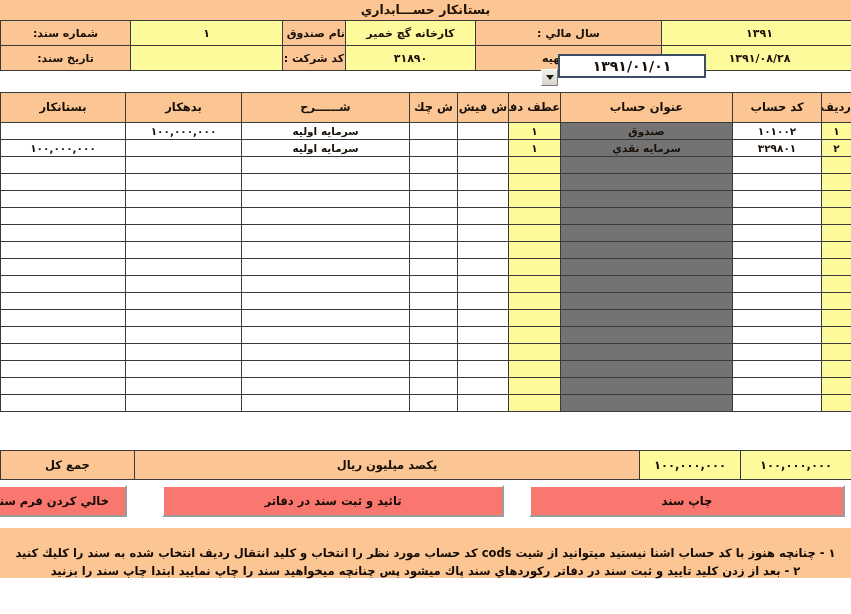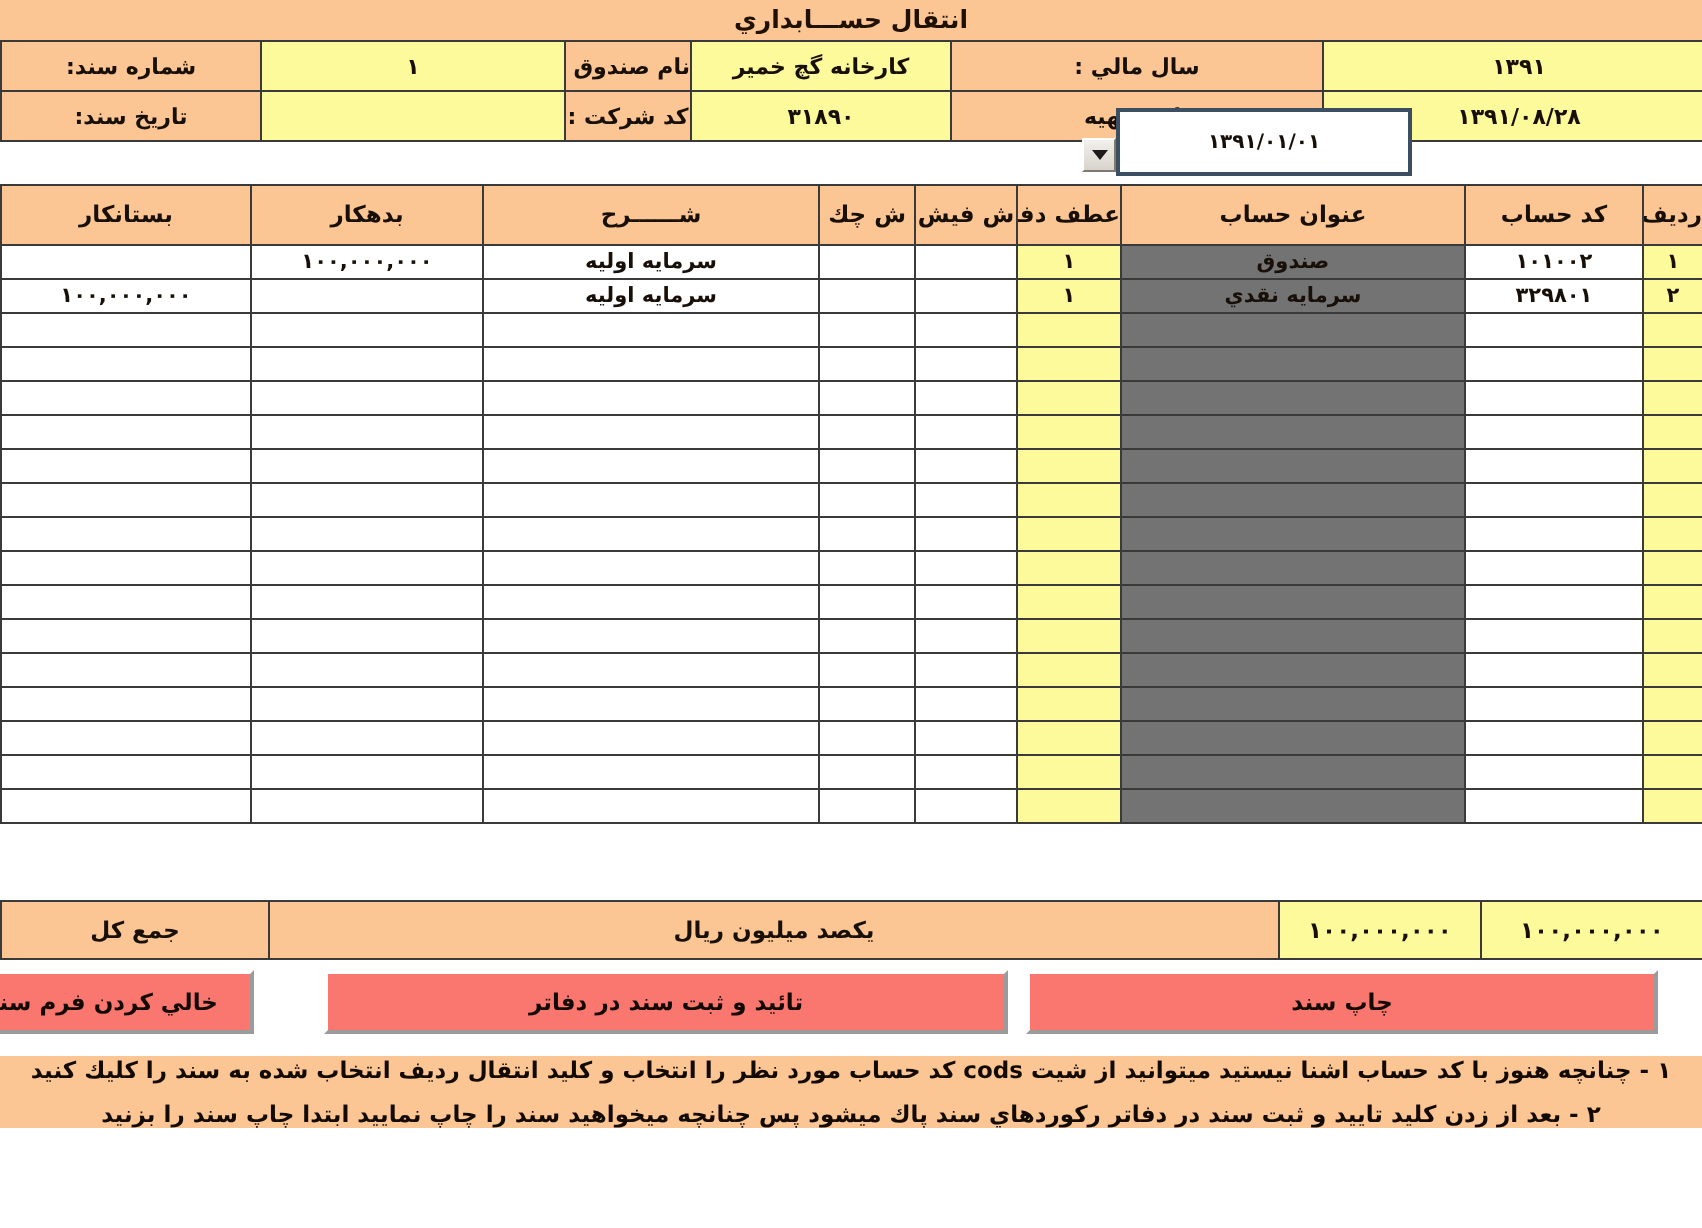--- a/index.html
+++ b/index.html
@@ -64,28 +64,28 @@
     position: absolute;
     left: 0; top: 20px;
     width: 851px;
   }
   #info-table td { height: 24px; }
 
   
   .date-input-box {
     position: absolute;
     left: 558px; top: 54px;
-    width: 148px; height: 34px;
+    width: 148px; height: 24px;
     background: #ffffff;
     border: 2px solid #3c4f62;
     box-sizing: border-box;
     display: flex;
     align-items: center;
     justify-content: center;
-    font-size: 10px;
+    font-size: 14px;
     font-weight: bold;
     color: #181008;
     z-index: 5;
   }
   .dropdown-btn {
     position: absolute;
     left: 541px; top: 69px;
     width: 17px; height: 17px;
     background: linear-gradient(#f2f0ec, #d8d4cc);
     border: 1px solid #7e7a72;
@@ -144,33 +144,33 @@
     border-color: #ffffff #9b9b9b #9b9b9b #ffffff;
     box-sizing: border-box;
     display: flex;
     align-items: center;
     justify-content: center;
     font-size: 11.5px;
     font-weight: bold;
     color: #140a04;
     cursor: pointer;
   }
-  #btn-print  { right: 22px; width: 316px; text-align: right; }
+  #btn-print  { right: 6px; width: 316px; text-align: right; }
   #btn-confirm{ right: 347px; width: 342px; }
   #btn-clear  { right: 724px; width: 152px; }
 
   
   #footer-band {
     position: absolute;
     left: 0; top: 528px;
-    width: 851px; height: 36px;
+    width: 851px; height: 50px;
     background: #fbc693;
     display: flex;
     flex-direction: column;
-    justify-content: space-between;
+    justify-content: flex-end;
     align-items: center;
     gap: 4px;
   }
   #footer-band .hint {
     font-size: 11.5px;
     font-weight: bold;
     color: #140a04;
     white-space: nowrap;
   }
   #footer-band .hint .ltr-word {
@@ -178,21 +178,21 @@
     unicode-bidi: embed;
     display: inline-block;
   }
 </style>
 </head>
 <body>
 
 <div id="page">
 
   <div class="title-band">
-    <span class="title-text">انتقال حســـابداري</span>
+    <span class="title-text">بستانكار حســـابداري</span>
   </div>
 
   <table class="grid" id="info-table">
     <tbody>
         <tr>
       <td class="c-yellow" style="width:195px">۱۳۹۱</td>
       <td class="c-orange lbl-right" style="width:185px">سال مالي :</td>
       <td class="c-yellow" style="width:129px">كارخانه گچ خمير</td>
       <td class="c-orange lbl-right" style="width:62px">نام صندوق :</td>
       <td class="c-yellow" style="width:151px">۱</td>

